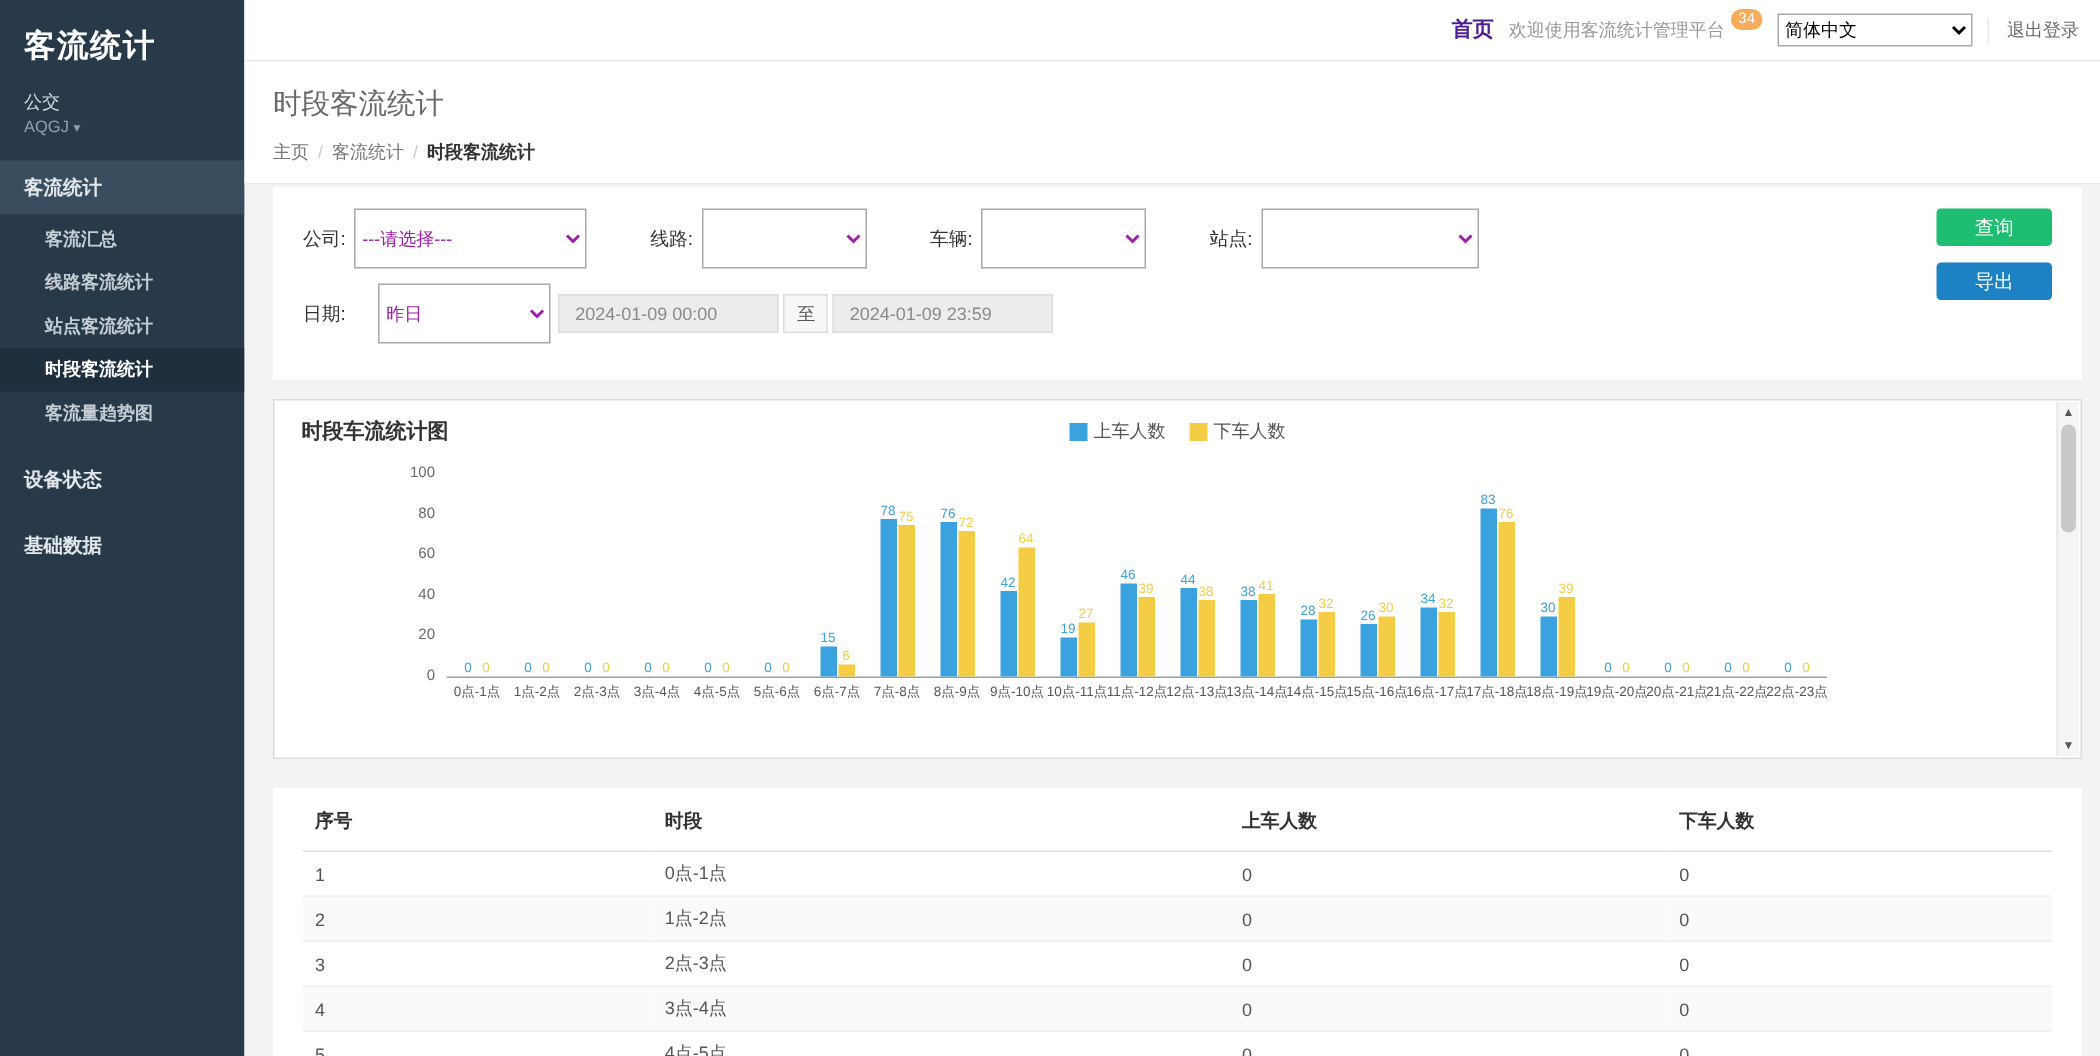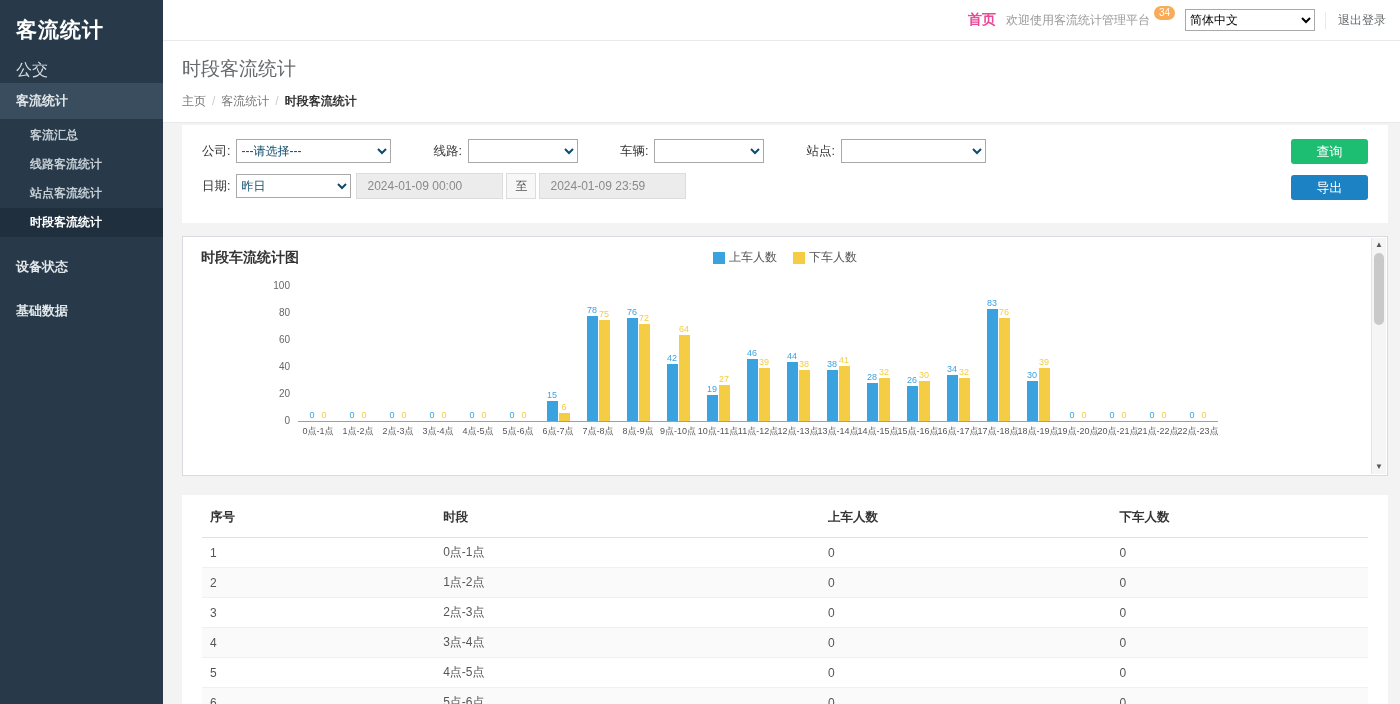--- a/index.html
+++ b/index.html
@@ -3,57 +3,57 @@
 <meta charset="utf-8">
 <style>
   * { margin:0; padding:0; box-sizing:border-box; }
   html,body { width:1400px; height:704px; overflow:hidden; }
   body { font-family:"Liberation Sans","DejaVu Sans",sans-serif; background:#f3f3f4; color:#333; }
   .app { display:flex; width:1400px; height:704px; }
 
   
   .sidebar { flex:0 0 163px; background:#283a4a; color:#fff; height:100%; }
   .brand { font-size:21px; font-weight:bold; padding:16px 16px 8px; letter-spacing:1px; color:#ffffff; }
-  .org { font-size:16px; color:#d8dee3; padding:8px 16px 2px; }
+  .org { font-size:12px; color:#d8dee3; padding:8px 16px 2px; }
   .org-code { font-size:11px; color:#93a1ac; padding:0 16px 16px; cursor:pointer; }
   .org-code .caret { margin-left:3px; font-size:9px; }
   .menu-header { padding:9px 16px; font-size:13px; font-weight:600; color:#e2e7ea; cursor:pointer; }
   .menu-header.open { background:#3a4d5f; }
   .menu-header.plain { padding:11px 16px; margin-top:4px; }
   .submenu { padding:2px 0 6px; }
   .menu-item { padding:6px 16px 6px 30px; font-size:12px; font-weight:600; color:#c5cdd4; cursor:pointer; }
   .menu-item.active { background:#1f2f3d; color:#ffffff; }
 
   
   .main { flex:1; min-width:0; display:flex; flex-direction:column; background:#f3f3f4; }
 
   .topbar { flex:0 0 41px; background:#fff; border-bottom:1px solid #e7eaec; display:flex; align-items:center; justify-content:flex-end; padding:0 14px; gap:10px; }
-  .home-link { color:#ec4899; font-weight:bold; font-size:14px; cursor:pointer; }
+  .home-link { color:#4c1d95; font-weight:bold; font-size:14px; cursor:pointer; }
   .welcome { color:#999; font-size:12px; }
   .badge { background:#f8ac59; color:#fff; font-size:10px; line-height:12px; border-radius:8px; padding:1px 5px; position:relative; top:-7px; margin-left:-6px; }
   .lang-select { height:22px; font-size:12px; min-width:130px; border:1px solid #a9a9a9; background:#fff; }
   .logout { color:#676a6c; font-size:12px; border-left:1px solid #e7eaec; padding-left:12px; cursor:pointer; }
 
   .page-head { background:#fff; border-bottom:1px solid #e7eaec; padding:15px 20px 12px 19px; }
   .page-title { color:#676a6c; font-size:19px; font-weight:400; margin-bottom:11px; }
   .breadcrumb { font-size:12px; color:#999; }
   .crumb-link { color:#777; cursor:pointer; }
   .crumb-sep { margin:0 6px; color:#ccc; }
   .crumb-active { color:#333; font-weight:bold; }
 
   .content { flex:1; padding:2px 12px 0 19px; overflow:hidden; }
 
   
   .filter-panel { background:#fff; padding:14px 20px 14px; position:relative; }
   .filter-row { display:flex; align-items:center; margin-bottom:10px; }
   .filter-row:last-child { margin-bottom:0; }
   .f-cell { display:flex; align-items:center; margin-right:42px; }
   .f-label { font-size:12.5px; color:#333; margin-right:6px; white-space:nowrap; }
-  .f-select { height:24px; font-size:12px; border:1px solid #a9a9a9; background:#fff; color:#0c4a6e; }
-  .w-company { width:155px; } .w-line { width:110px; } .w-vehicle { width:110px; } .w-station { width:145px; } .w-date { width:115px; }
+  .f-select { height:40px; font-size:12px; border:1px solid #a9a9a9; background:#fff; color:#a21caf; }
+  .w-company { width:155px; } .w-line { width:110px; } .w-vehicle { width:110px; } .w-station { width:145px; } .w-date { width:115px;margin-left:16px; }
   .date-input { width:147px; height:26px; background:#ececec; border:1px solid #dcdcdc; color:#8a8a8a; font-size:12px; padding:0 10px; }
   .range-sep { height:26px; line-height:24px; padding:0 8px; border:1px solid #dcdcdc; background:#f7f7f7; color:#555; font-size:12px; margin:0 3px; }
   .btn { position:absolute; right:20px; width:77px; height:25px; border:none; border-radius:3px; color:#fff; font-size:13px; cursor:pointer; }
   .btn-query { top:14px; background:#1dbe72; }
   .btn-export { top:50px; background:#1c82c4; }
 
   
   .chart-panel { background:#fff; border:1px solid #d7dade; margin-top:13px; height:240px; padding:12px 30px 10px 18px; position:relative; }
   .chart-title { font-size:14px; font-weight:bold; color:#333; }
   .legend { position:absolute; left:50%; top:12px; transform:translateX(-50%); display:flex; gap:16px; align-items:center; }
@@ -84,27 +84,31 @@
   .col-0 { width:20%; } .col-1 { width:33%; } .col-2 { width:25%; } .col-3 { width:22%; }
 </style>
 </head>
 <body>
 
 <div class="app">
 
   <aside class="sidebar">
     <div class="brand">客流统计</div>
     <div class="org">公交</div>
+    <div class="org-code">
+      <span>AQGJ</span><span class="caret">▾</span>
+    </div>
     <nav class="menu">
       <div class="menu-header open">客流统计</div>
       <div class="submenu">
         <div class="menu-item">客流汇总</div>
         <div class="menu-item">线路客流统计</div>
         <div class="menu-item">站点客流统计</div>
         <div class="menu-item active">时段客流统计</div>
+        <div class="menu-item">客流量趋势图</div>
       </div>
       <div class="menu-header plain">设备状态</div>
       <div class="menu-header plain">基础数据</div>
     </nav>
   </aside>
 
   <div class="main">
 
     <header class="topbar">
       <span class="home-link">首页</span>

